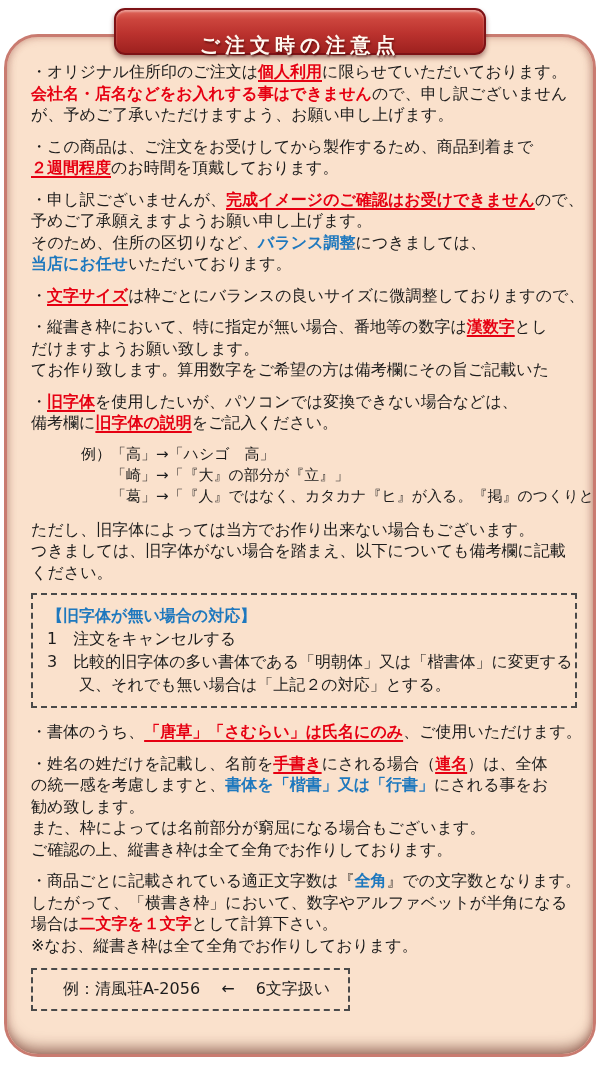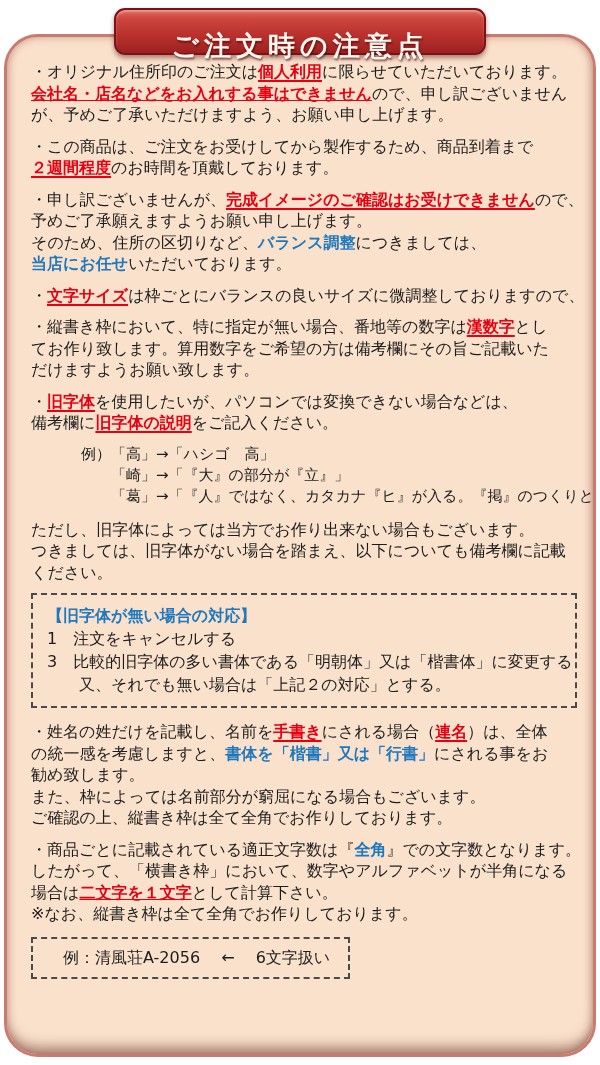--- a/index.html
+++ b/index.html
@@ -35,37 +35,37 @@
     top:8px;width:368px;height:43px;
     background:linear-gradient(180deg,#e0685c 0%,#cc453d 22%,#bb322e 55%,#9e211f 100%);
     border:2px solid #7d1216;
     border-radius:11px;
     box-shadow:0 3px 5px rgba(70,10,10,0.45), inset 0 2px 2px rgba(255,255,255,0.35);
     display:flex;align-items:center;justify-content:center;
     z-index:2;
   }
   .banner-title{
     color:#fff8f0;
-    font-size:27px;
+    font-size:20px;
     font-weight:bold;
     letter-spacing:5px;
     text-shadow:1px 2px 2px rgba(60,0,0,0.55);
     white-space:nowrap;
     margin-top:28px;
   }
   
   .block{margin:0 0 10px 0;}
   .line{
     font-size:16px;
     line-height:21.5px;
     color:#1c1c1c;
     letter-spacing:0px;
     white-space:pre;
   }
-  .seg-r{color:var(--red,#e60012);font-weight:bold;text-decoration:underline;}
+  .seg-r{color:var(--red,#e60012);font-weight:bold;}
   .seg-ru{
     color:var(--red,#e60012);font-weight:bold;
     text-decoration:underline;
     text-decoration-thickness:2px;
     text-underline-offset:3px;
   }
   .seg-bl{color:var(--blue,#1e78be);font-weight:bold;}
   
   .block.example{padding-left:34px;margin-bottom:12px;}
   .block.example .line{font-size:15px;line-height:21px;margin-left:16px;}
@@ -98,38 +98,40 @@
           <div class="line"><span class="seg-ru">２週間程度</span><span>のお時間を頂戴しております。</span></div>
         </div><div class="block p">
           <div class="line"><span>・申し訳ございませんが、</span><span class="seg-ru">完成イメージのご確認はお受けできません</span><span>ので、</span></div>
           <div class="line"><span>予めご了承願えますようお願い申し上げます。</span></div>
           <div class="line"><span>そのため、住所の区切りなど、</span><span class="seg-bl">バランス調整</span><span>につきましては、</span></div>
           <div class="line"><span class="seg-bl">当店にお任せ</span><span>いただいております。</span></div>
         </div><div class="block p">
           <div class="line"><span>・</span><span class="seg-ru">文字サイズ</span><span>は枠ごとにバランスの良いサイズに微調整しておりますので、</span></div>
         </div><div class="block p">
           <div class="line"><span>・縦書き枠において、特に指定が無い場合、番地等の数字は</span><span class="seg-ru">漢数字</span><span>とし</span></div>
+          <div class="line"><span>だけますようお願い致します。</span></div>
           <div class="line"><span>てお作り致します。算用数字をご希望の方は備考欄にその旨ご記載いた</span></div>
-          <div class="line"><span>だけますようお願い致します。</span></div>
         </div><div class="block p">
           <div class="line"><span>・</span><span class="seg-ru">旧字体</span><span>を使用したいが、パソコンでは変換できない場合などは、</span></div>
           <div class="line"><span>備考欄に</span><span class="seg-ru">旧字体の説明</span><span>をご記入ください。</span></div>
         </div><div class="block example">
           <div class="line"><span>例）「高」→「ハシゴ　高」</span></div>
           <div class="line"><span>　　「崎」→「『大』の部分が『立』」</span></div>
           <div class="line"><span>　　「葛」→「『人』ではなく、カタカナ『ヒ』が入る。『掲』のつくりと同様」</span></div>
         </div><div class="block p">
           <div class="line"><span>ただし、旧字体によっては当方でお作り出来ない場合もございます。</span></div>
           <div class="line"><span>つきましては、旧字体がない場合を踏まえ、以下についても備考欄に記載</span></div>
           <div class="line"><span>ください。</span></div>
         </div><div class="block dashedbox">
           <div class="line"><span class="seg-bl">【旧字体が無い場合の対応】</span></div>
           <div class="line"><span>1　注文をキャンセルする</span></div>
           <div class="line"><span>3　比較的旧字体の多い書体である「明朝体」又は「楷書体」に変更する</span></div>
           <div class="line"><span>　　又、それでも無い場合は「上記２の対応」とする。</span></div>
+        </div><div class="block p">
+          <div class="line"><span>・書体のうち、</span><span class="seg-ru">「唐草」「さむらい」は氏名にのみ</span><span>、ご使用いただけます。</span></div>
         </div><div class="block p">
           <div class="line"><span>・姓名の姓だけを記載し、名前を</span><span class="seg-ru">手書き</span><span>にされる場合（</span><span class="seg-ru">連名</span><span>）は、全体</span></div>
           <div class="line"><span>の統一感を考慮しますと、</span><span class="seg-bl">書体を「楷書」又は「行書」</span><span>にされる事をお</span></div>
           <div class="line"><span>勧め致します。</span></div>
           <div class="line"><span>また、枠によっては名前部分が窮屈になる場合もございます。</span></div>
           <div class="line"><span>ご確認の上、縦書き枠は全て全角でお作りしております。</span></div>
         </div><div class="block p">
           <div class="line"><span>・商品ごとに記載されている適正文字数は『</span><span class="seg-bl">全角</span><span>』での文字数となります。</span></div>
           <div class="line"><span>したがって、「横書き枠」において、数字やアルファベットが半角になる</span></div>
           <div class="line"><span>場合は</span><span class="seg-r">二文字を１文字</span><span>として計算下さい。</span></div>

